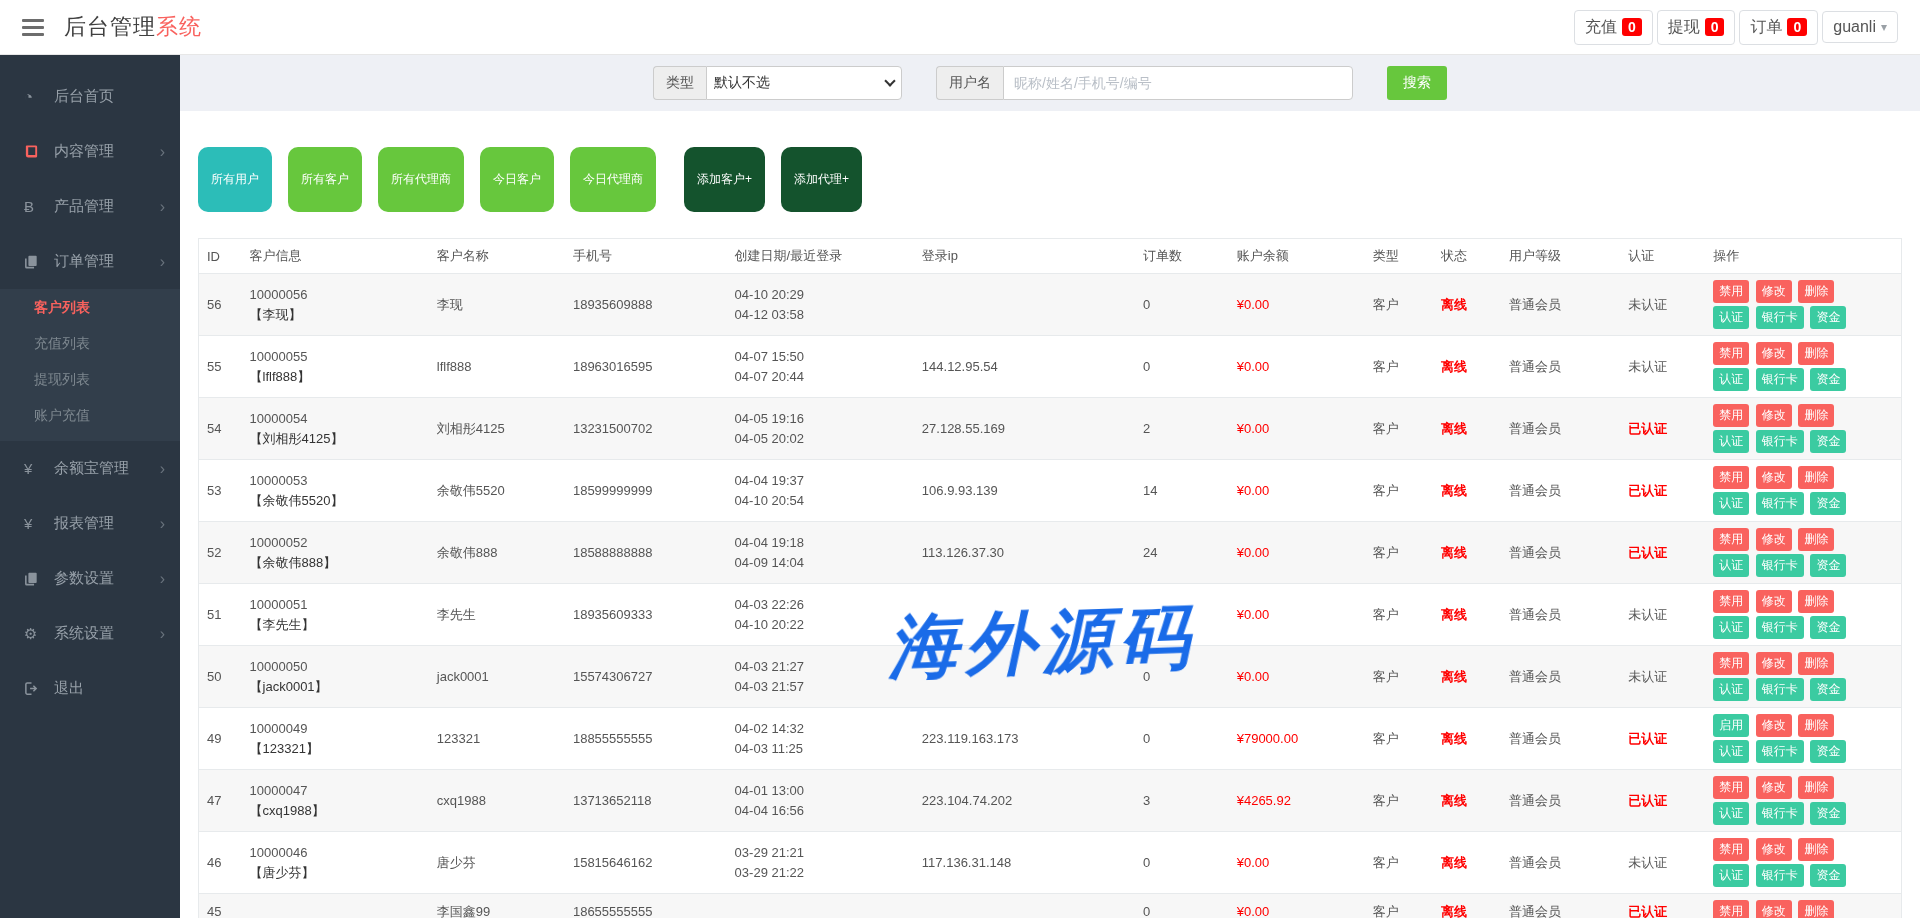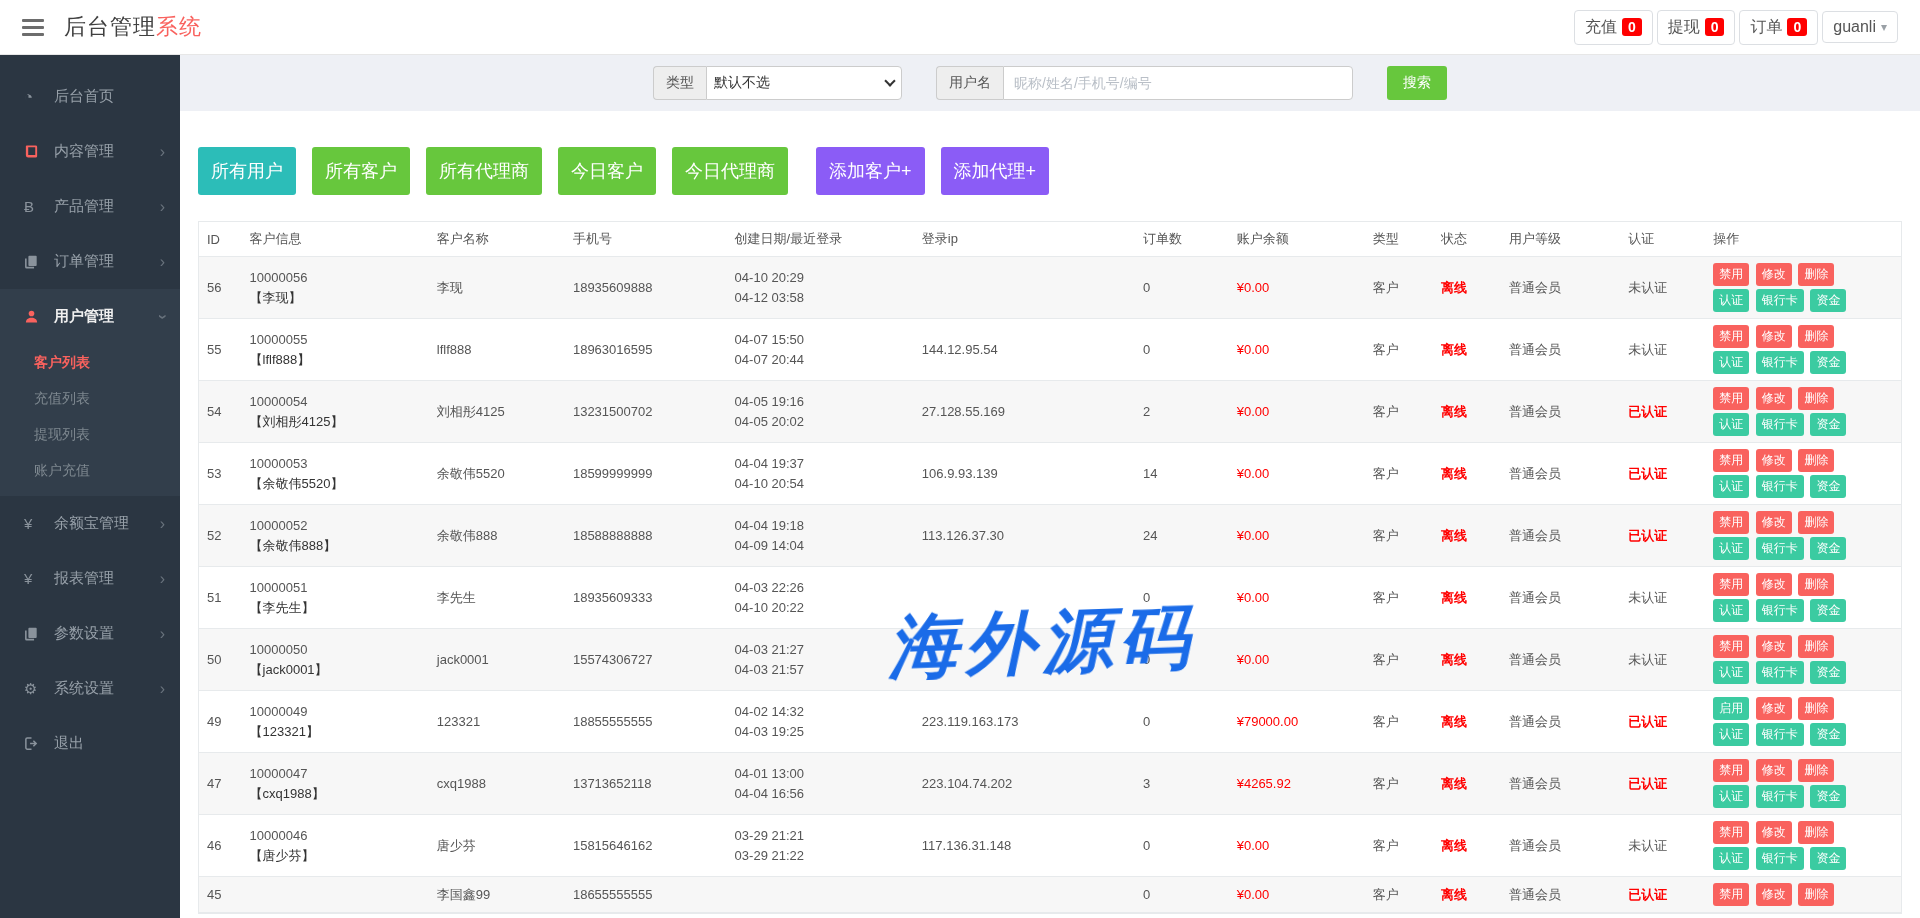--- a/index.html
+++ b/index.html
@@ -71,24 +71,24 @@
   .igroup input {
     width: 350px; border: 1px solid #ccc; border-radius: 0 4px 4px 0;
     padding: 0 10px; font-size: 14px; color: #333; outline: none; font-family: inherit;
   }
   .igroup input::placeholder { color: #b9bfc7; }
   .btn-search {
     background: #67c73d; color: #fff; border: 0; border-radius: 3px;
     padding: 8px 16px; font-size: 14px; cursor: pointer; font-family: inherit;
   }
   .filters { margin: 36px 0 0 18px; display: flex; gap: 16px; }
-  .fbtn { border: 0; border-radius: 3px; color: #fff; font-size: 18px; padding: 12px 13px; cursor: pointer; font-family: inherit; }
+  .fbtn { border: 0; border-radius: 10px; color: #fff; font-size: 12px; padding: 24px 13px; cursor: pointer; font-family: inherit; }
   .fbtn.teal { background: #2cbdb8; }
   .fbtn.green { background: #67c73d; }
-  .fbtn.coral { background: #8b5cf6; }
+  .fbtn.coral { background: #14532d; }
   .fbtn.coral.first-add { margin-left: 12px; }
   
   .panel { margin: 26px 18px 0; border: 1px solid #e7eaec; background: #fff; }
   .panel-title { padding: 11px 16px; font-size: 17px; color: #8b8b8b; border-bottom: 1px solid #e7eaec; }
   table { width: 100%; border-collapse: collapse; font-size: 13px; color: #555; table-layout: fixed; }
   thead tr { border-bottom: 1px solid #e7eaec; }
   th { font-weight: 400; color: #555; text-align: left; padding: 8px 8px; }
   tbody tr { border-bottom: 1px solid #e7eaec; }
   tbody tr:nth-child(odd) { background: #f7f7f7; }
   td { padding: 6px 8px; vertical-align: middle; line-height: 1.5; }
@@ -169,30 +169,20 @@
             <svg width="14" height="15" viewBox="0 0 16 16">
               <rect x="5" y="1.5" width="9.5" height="11.5" rx="1" fill="#8a939c"></rect>
               <path d="M3 4.5v9.5h8.5V16H3a1.8 1.8 0 0 1-1.8-1.8V4.5z" fill="#8a939c"></path>
             </svg>
           </span>
       <span class="s-label">订单管理</span>
       <span class="s-arrow ">›</span>
     </div>
       </li>
       <li class="group expanded">
-    <div class="side-item">
-      <span class="s-icon red">
-            <svg width="15" height="15" viewBox="0 0 16 16">
-              <circle cx="8" cy="4.8" r="3" fill="#f9625e"></circle>
-              <path d="M2 14.5c0-3.4 2.7-5.1 6-5.1s6 1.7 6 5.1z" fill="#f9625e"></path>
-            </svg>
-          </span>
-      <span class="s-label">用户管理</span>
-      <span class="s-arrow open">›</span>
-    </div>
         <ul class="sub">
           <li class="sub-item cur">客户列表</li>
           <li class="sub-item ">充值列表</li>
           <li class="sub-item ">提现列表</li>
           <li class="sub-item ">账户充值</li>
         </ul>
       </li>
       <li class="group ">
     <div class="side-item">
       <span class="s-icon ">
@@ -535,21 +525,21 @@
           <tr>
     <td>49</td>
     <td>
               <div>10000049</div>
               <div class="info2">【123321】</div>
             </td>
     <td>123321</td>
     <td>18855555555</td>
     <td>
               <div>04-02 14:32</div>
-              <div>04-03 19:25</div>
+              <div>04-03 11:25</div>
             </td>
     <td>223.119.163.173</td>
     <td>0</td>
     <td class="red">¥79000.00</td>
     <td>客户</td>
     <td class="red bold">离线</td>
     <td>普通会员</td>
     <td class="red bold">已认证</td>
     <td>
       <div class="oprow">

